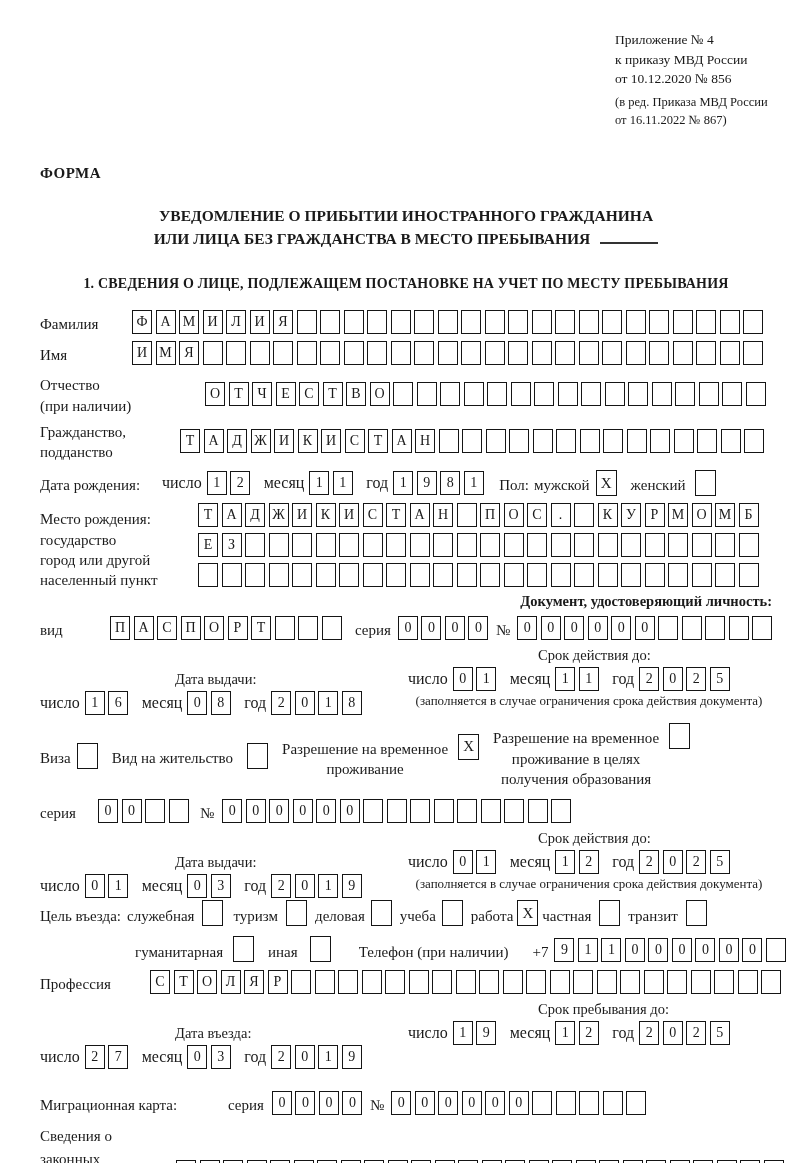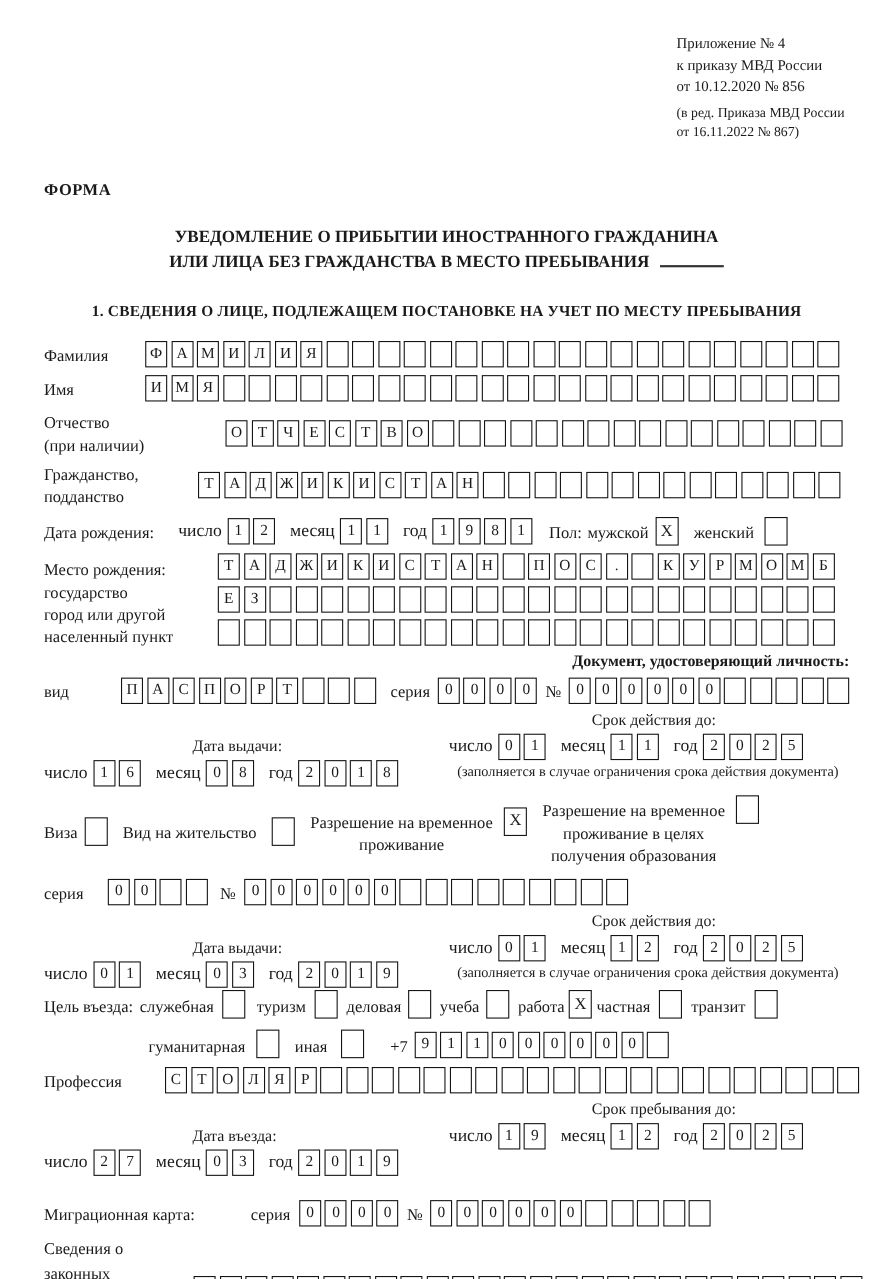--- a/index.html
+++ b/index.html
@@ -520,20 +520,21 @@
     <span class="lbl" style="padding:5px 8px 0 8px">транзит</span>
     <span class="cb"></span>
   </div>
 
   <div class="purpose-row">
     <span style="width:95px;flex:none"></span>
     <span class="lbl" style="padding-right:10px">гуманитарная</span>
     <span class="cb"></span>
     <span class="lbl" style="padding:5px 12px 0 14px">иная</span>
     <span class="cb"></span>
+    <span class="lbl" style="padding:5px 0 0 28px">Телефон (при наличии)</span>
     <span class="lbl" style="padding:5px 6px 0 24px">+7</span>
     <div class="cellrow">
         <span class="cell">9</span>
         <span class="cell">1</span>
         <span class="cell">1</span>
         <span class="cell">0</span>
         <span class="cell">0</span>
         <span class="cell">0</span>
         <span class="cell">0</span>
         <span class="cell">0</span>

